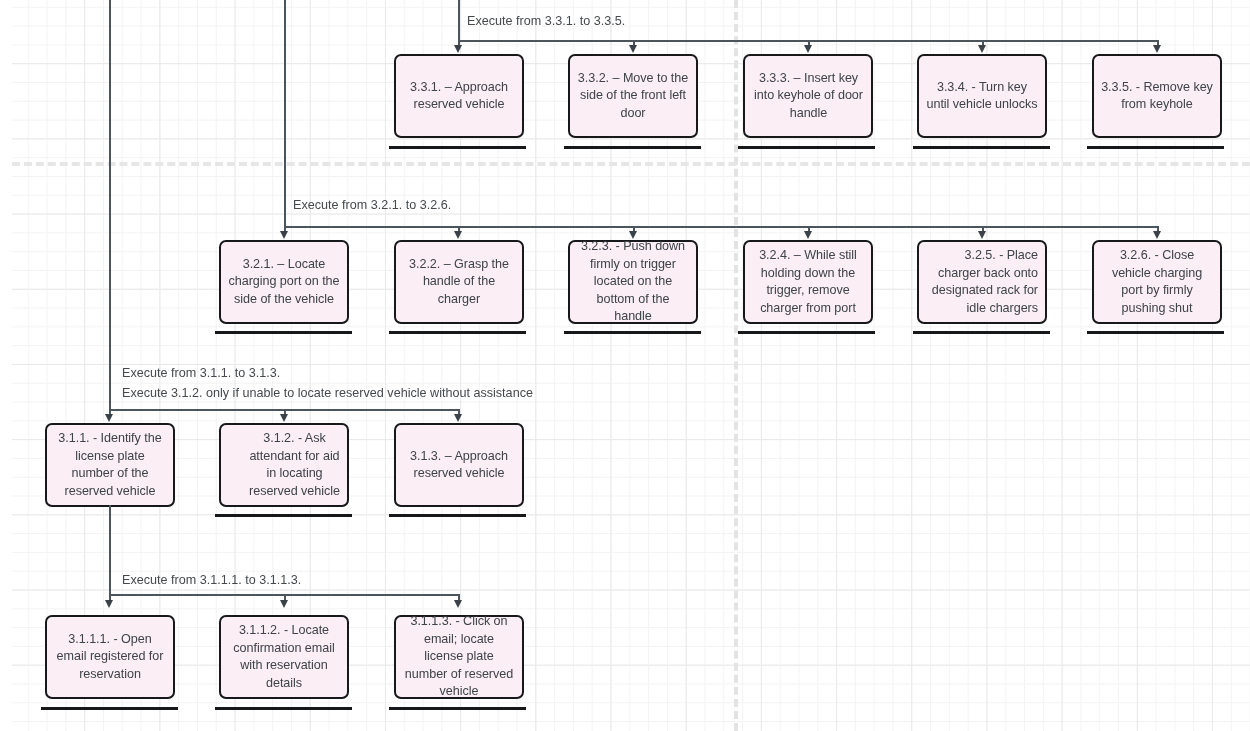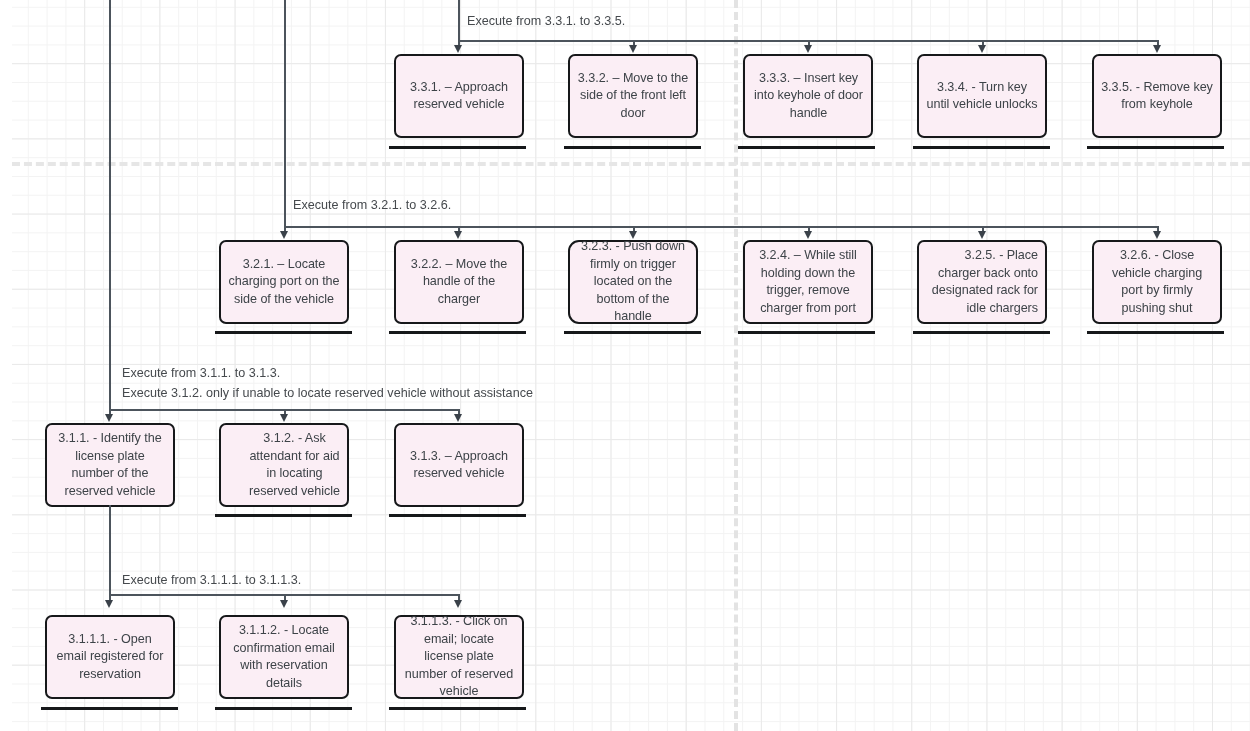--- a/index.html
+++ b/index.html
@@ -169,25 +169,25 @@
   <div class="arrow-head" style="left:1141px; top:231px;"></div>
 
   <div class="note" style="left:281px; top:197px;">Execute from 3.2.1. to 3.2.6.</div>
 
   <div class="node" style="left:207px; top:240px; width:130px; height:84px;">
     <span>3.2.1. – Locate charging port on the side of the vehicle</span>
   </div>
   <div class="underbar" style="left:203px; top:331px; width:137px;"></div>
 
   <div class="node" style="left:382px; top:240px; width:130px; height:84px;">
-    <span>3.2.2. – Move the handle of the charger</span>
+    <span>3.2.2. – Grasp the handle of the charger</span>
   </div>
   <div class="underbar" style="left:377px; top:331px; width:137px;"></div>
 
-  <div class="node" style="left:556px; top:240px; width:130px; height:84px;border-radius:11px;">
+  <div class="node" style="left:556px; top:240px; width:130px; height:84px;">
     <span>3.2.3. - Push down firmly on trigger located on the bottom of the handle</span>
   </div>
   <div class="underbar" style="left:552px; top:331px; width:137px;"></div>
 
   <div class="node" style="left:731px; top:240px; width:130px; height:84px;">
     <span>3.2.4. – While still holding down the trigger, remove charger from port</span>
   </div>
   <div class="underbar" style="left:726px; top:331px; width:137px;"></div>
 
   <div class="node" style="left:905px; top:240px; width:130px; height:84px;text-align:right;">

